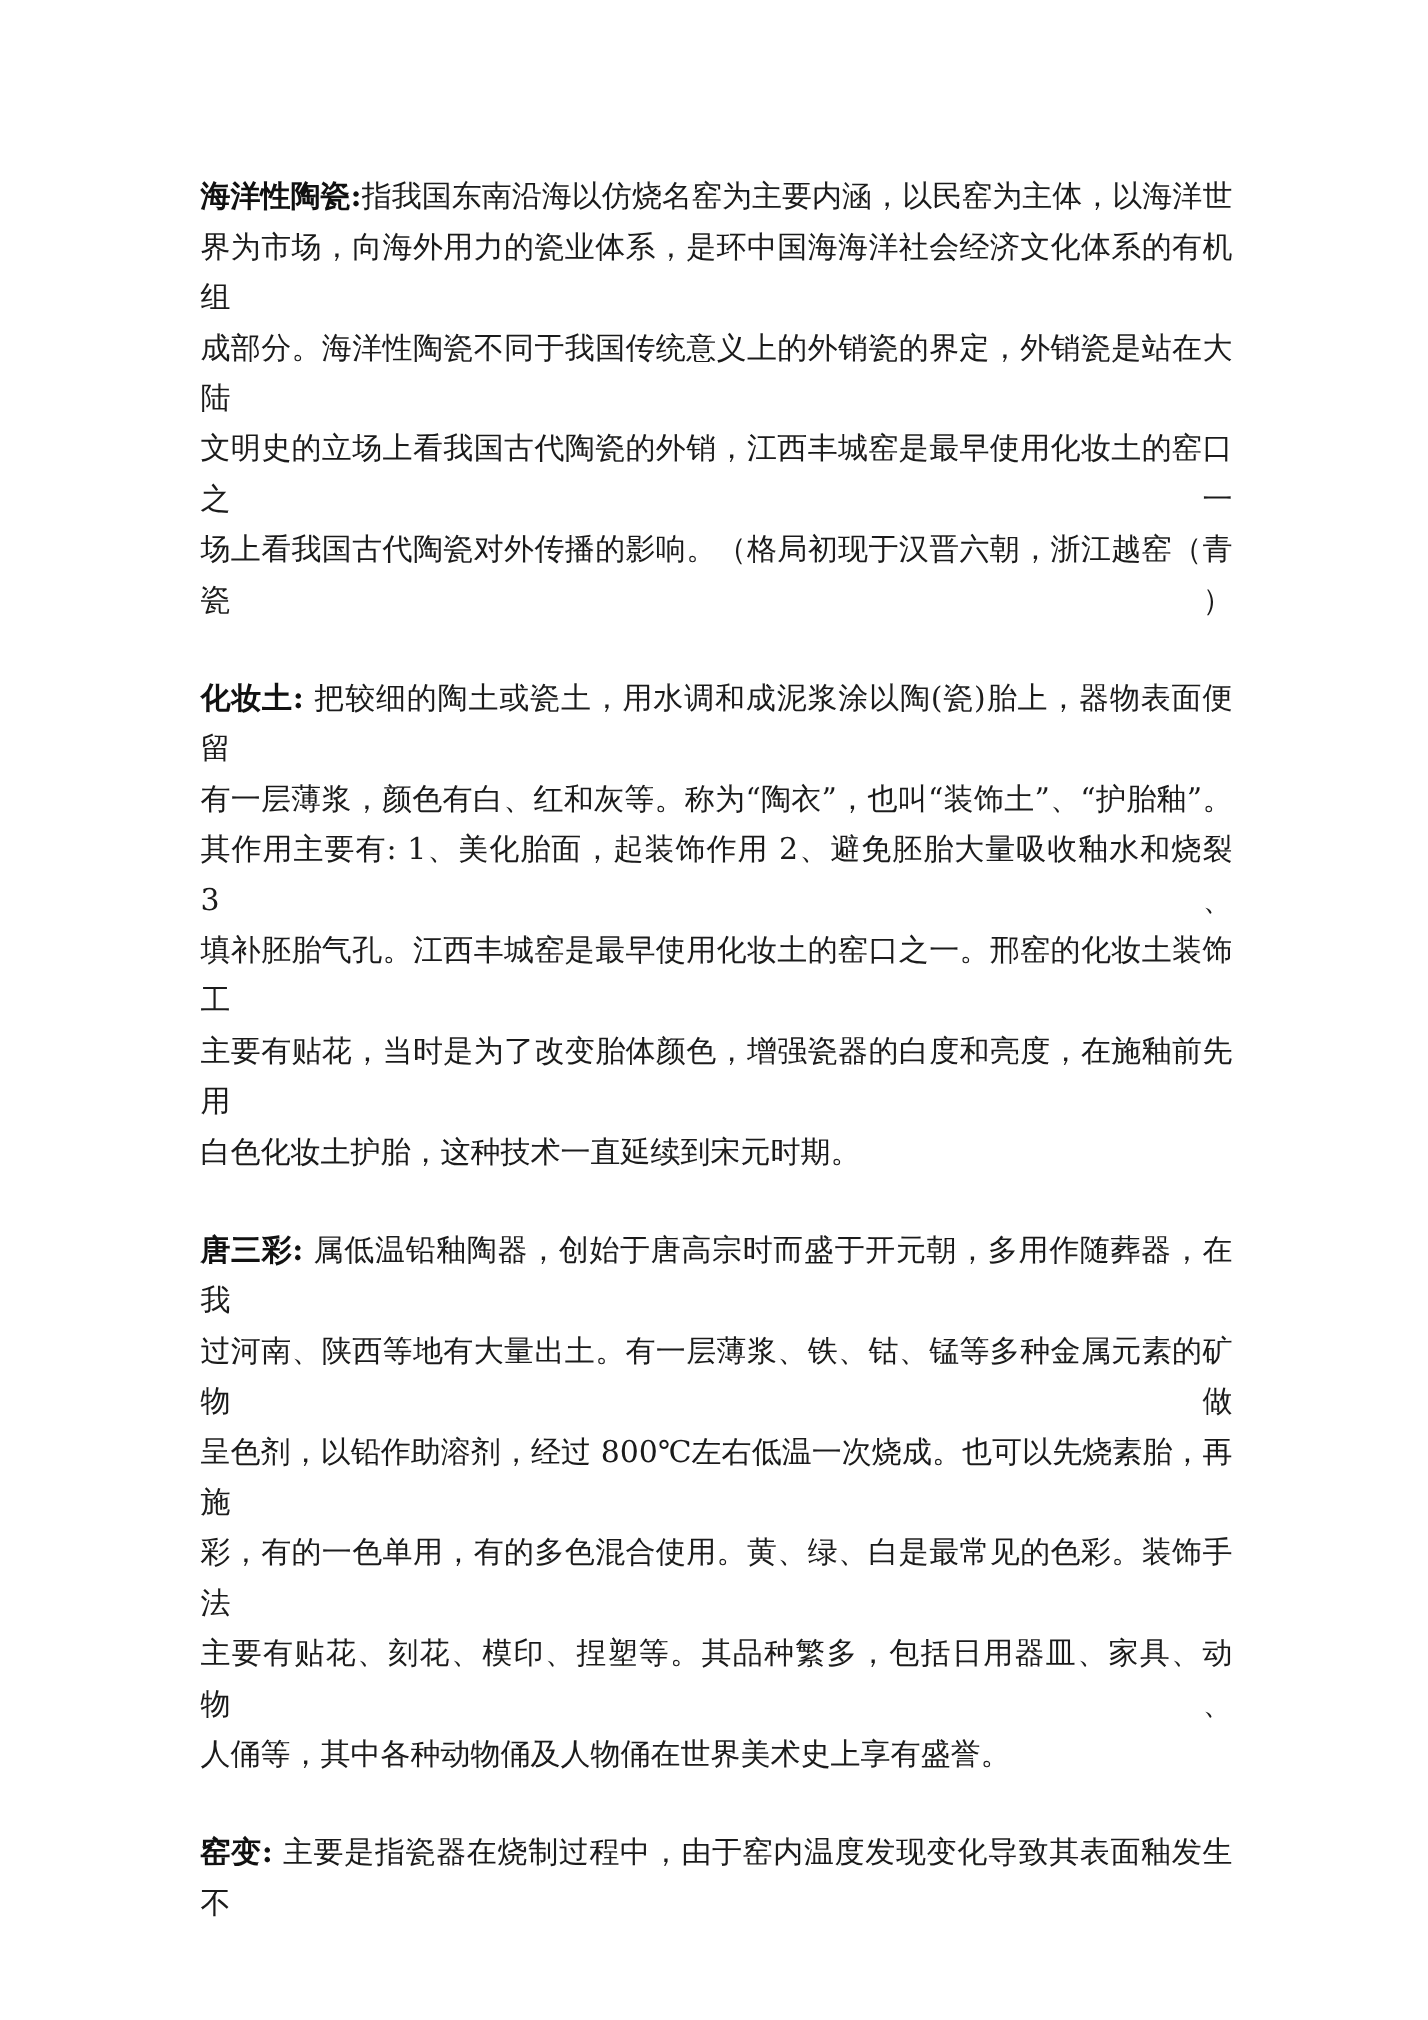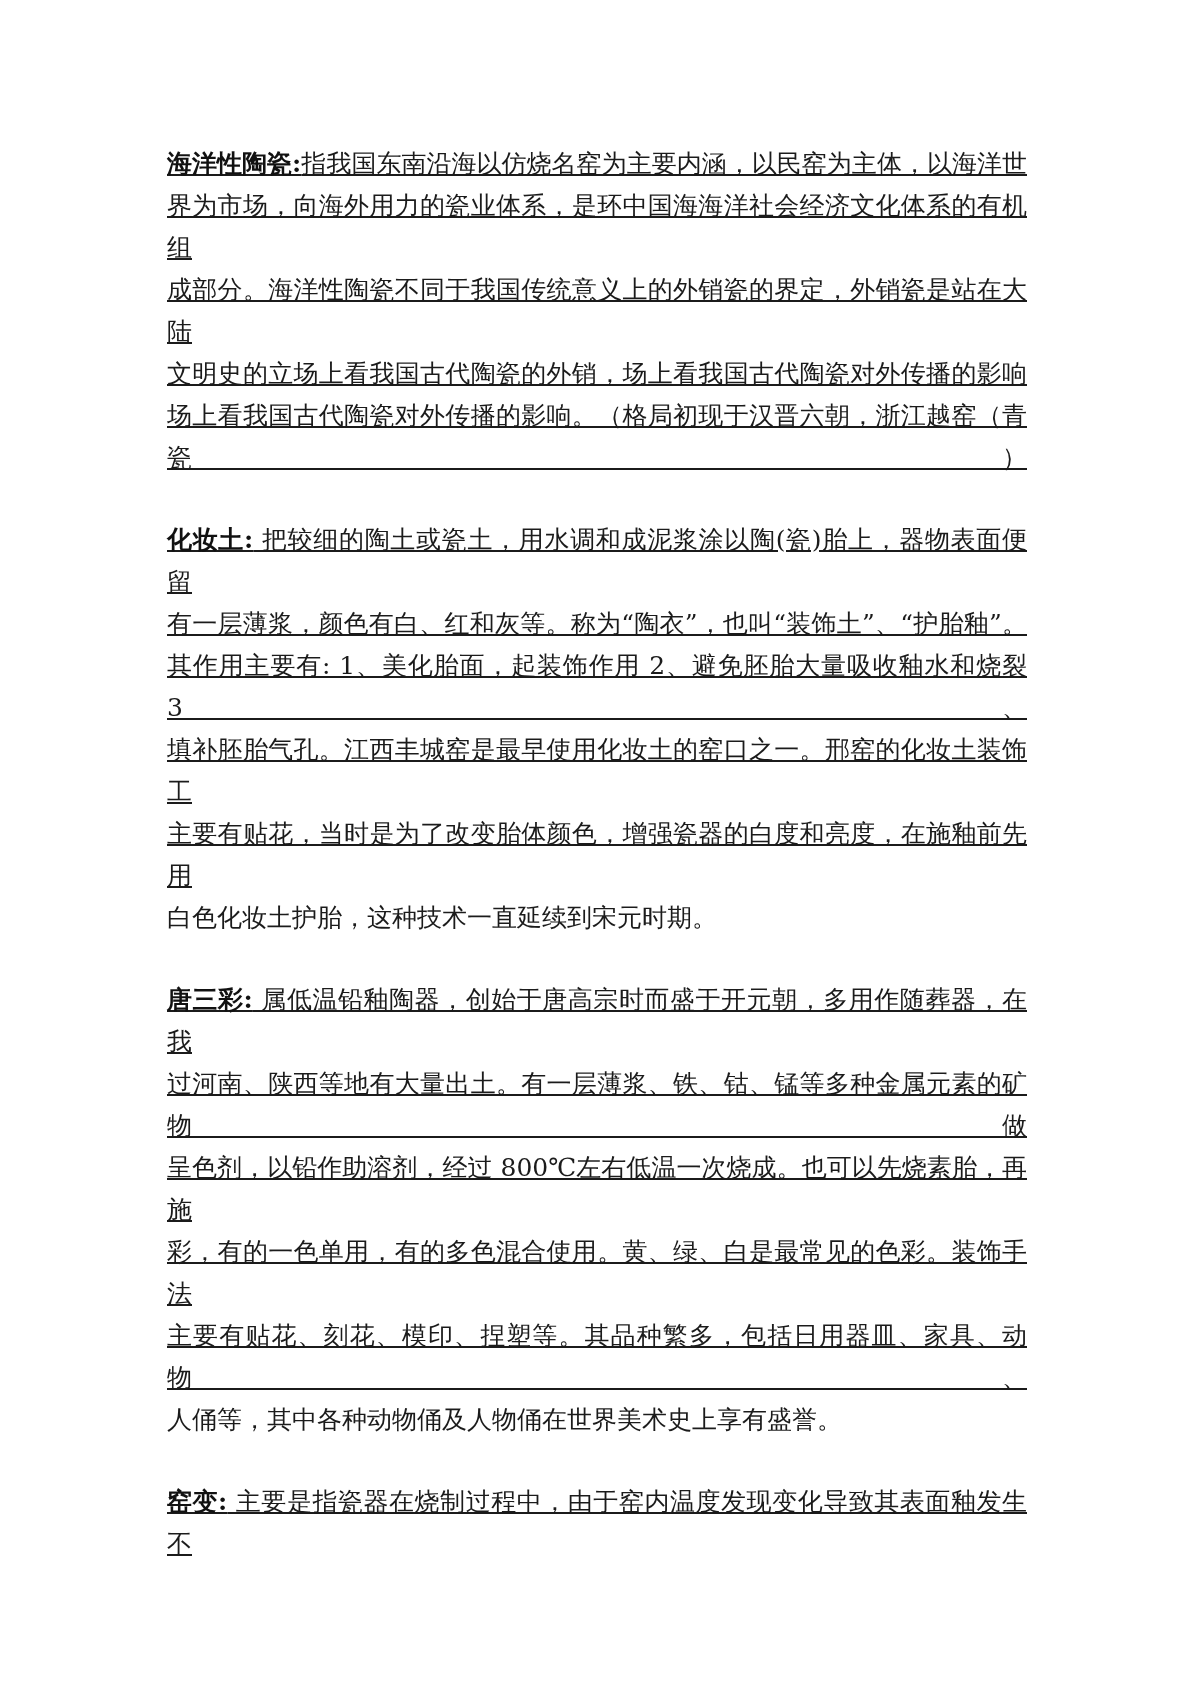--- a/index.html
+++ b/index.html
@@ -24,37 +24,37 @@
     margin: 0 0 40px 0;
     padding: 0;
     font-size: 25px;
     color: #1b1b1b;
   }
   .line {
     line-height: 42px;
     text-align: justify;
     white-space: normal;
   }
-  .line.fill { text-align-last: justify; text-decoration: underline; }
+  .line.fill { text-align-last: justify; }
   .line.last { text-align-last: left; }
   .term {
     font-weight: bold;
     color: #111111;
   }
 </style>
 </head>
 <body>
 
 <main class="page">
   <div id="doc-body">
       <div class="para">
         <div class="line fill"><span class="term">海洋性陶瓷:</span><span>指我国东南沿海以仿烧名窑为主要内涵，以民窑为主体，以海洋世</span></div>
         <div class="line fill">界为市场，向海外用力的瓷业体系，是环中国海海洋社会经济文化体系的有机组</div>
         <div class="line fill">成部分。海洋性陶瓷不同于我国传统意义上的外销瓷的界定，外销瓷是站在大陆</div>
-        <div class="line fill">文明史的立场上看我国古代陶瓷的外销，场上看我国古代陶瓷对外传播的影响</div>
+        <div class="line fill">文明史的立场上看我国古代陶瓷的外销，江西丰城窑是最早使用化妆土的窑口之一</div>
         <div class="line fill">场上看我国古代陶瓷对外传播的影响。（格局初现于汉晋六朝，浙江越窑（青瓷）</div>
       </div>
       <div class="para">
         <div class="line fill"><span class="term">化妆土:</span><span> 把较细的陶土或瓷土，用水调和成泥浆涂以陶(瓷)胎上，器物表面便留</span></div>
         <div class="line fill">有一层薄浆，颜色有白、红和灰等。称为“陶衣”，也叫“装饰土”、“护胎釉”。</div>
         <div class="line fill">其作用主要有: 1、美化胎面，起装饰作用 2、避免胚胎大量吸收釉水和烧裂 3、</div>
         <div class="line fill">填补胚胎气孔。江西丰城窑是最早使用化妆土的窑口之一。邢窑的化妆土装饰工</div>
         <div class="line fill">主要有贴花，当时是为了改变胎体颜色，增强瓷器的白度和亮度，在施釉前先用</div>
         <div class="line last">白色化妆土护胎，这种技术一直延续到宋元时期。</div>
       </div>

